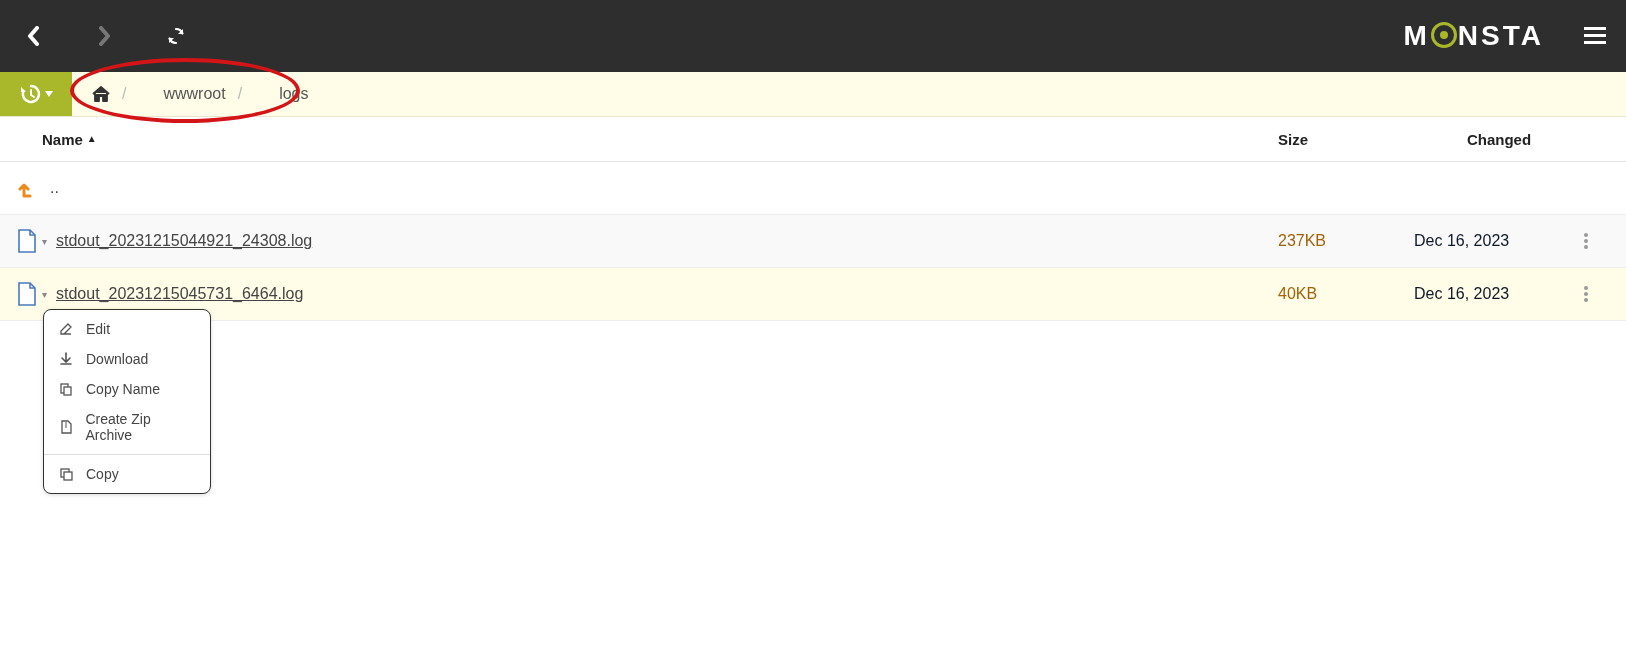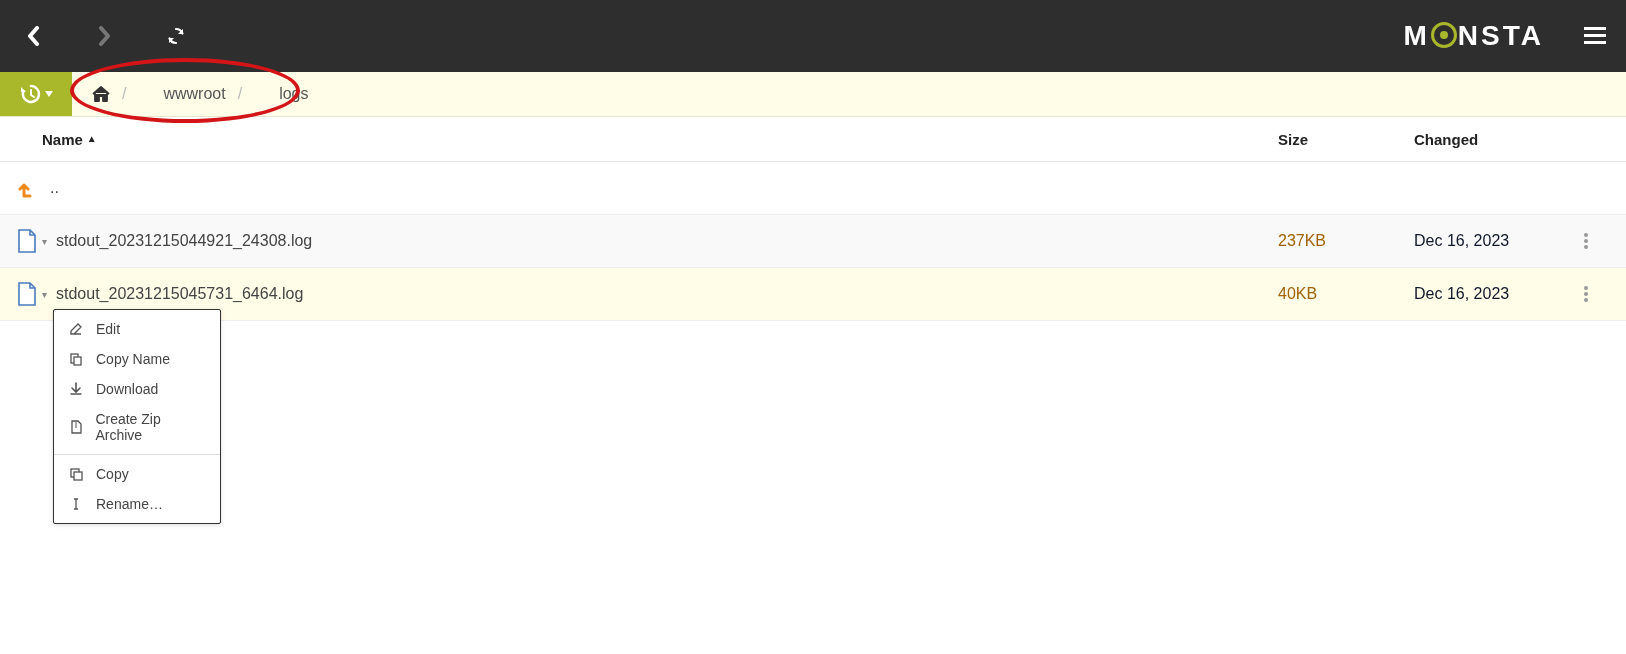--- a/index.html
+++ b/index.html
@@ -103,60 +103,59 @@
     align-items: center;
     height: 45px;
     border-bottom: 1px solid #e5e5e5;
     font-weight: 700;
     color: #222;
     padding: 0 12px 0 42px;
     font-size: 15px;
   }
   .col-name { flex: 1; display:flex; align-items:center; gap:4px; cursor:pointer; }
   .col-size { width: 136px; text-align:left; cursor:pointer;margin-left:42px; }
-  .col-changed { width: 170px; text-align:left; cursor:pointer; }
+  .col-changed { width: 170px; text-align:center; cursor:pointer; }
   .col-menu { width: 30px; }
 
   .sort-caret { font-size: 10px; position: relative; top:-1px; }
 
   .trow {
     display: flex;
     align-items: center;
     height: 53px;
     padding: 0 12px 0 12px;
     border-bottom: 1px solid #eee;
     color: #444;
     font-size: 16px;
   }
   .trow.alt { background: #f9f9f9; }
   .trow.selected { background: #fffde8; }
   .icon-cell { width: 30px; display:flex; justify-content:center; }
   .caret-cell { width: 12px; color:#888; font-size:10px; cursor:pointer; }
-  .name-cell { flex: 1; padding-left: 2px; cursor:pointer; }
+  .name-cell { flex: 1; padding-left: 2px; cursor:pointer;text-decoration:underline; }
   .size-cell { width: 136px; color:#a16207; }
   .changed-cell { width: 170px; color:#0f172a; }
   .menu-cell { width: 30px; color:#999; cursor:pointer; text-align:center; }
 
   .up-row { height: 53px; display:flex; align-items:center; padding-left:18px; color:#444; font-size:16px; border-bottom:1px solid #eee; cursor:pointer; }
   .up-row .dots { margin-left: 16px; color:#444; }
 
   
   .ctx-menu {
     position: absolute;
     left: 43px;
     top: 309px;
     width: 168px;
     background: #fff;
     border: 1px solid #333;
-    border-radius: 2px;
+    border-radius: 8px;
     box-shadow: 0 1px 4px rgba(0,0,0,0.15);
     padding: 4px 0;
     font-size: 14px;
     color: #444;
-    margin-left: 10px;
   }
   .ctx-item {
     display: flex;
     align-items: center;
     gap: 12px;
     padding: 7px 14px;
     cursor: pointer;
   }
   .ctx-sep { height:1px; background:#ddd; margin:4px 0; }
   .ctx-icon { width:16px; display:flex; justify-content:center; color:#555; }
@@ -293,54 +292,46 @@
     <span class="ctx-icon">
       <svg width="14" height="14" viewBox="0 0 14 14">
           <path d="M2 12 H12 M2 12 V9 L9 2 L12 5 L5 12 H2 Z" fill="none" stroke="#555" stroke-width="1.3"></path>
         </svg>
     </span>
     <span>Edit</span>
   </div>
   <div class="ctx-item">
     <span class="ctx-icon">
       <svg width="14" height="14" viewBox="0 0 14 14">
+          <path d="M7 1 V9 M3 6 L7 10 L11 6 M2 12 H12" fill="none" stroke="#555" stroke-width="1.6" stroke-linecap="round"></path>
+        </svg>
+    </span>
+    <span>Download</span>
+  </div>
+  <div class="ctx-item">
+    <span class="ctx-icon">
+      <svg width="14" height="14" viewBox="0 0 14 14">
           <rect x="2" y="2" width="7" height="9" fill="none" stroke="#555" stroke-width="1.3"></rect>
           <rect x="5" y="5" width="7" height="8" fill="#fff" stroke="#555" stroke-width="1.3"></rect>
         </svg>
     </span>
     <span>Copy Name</span>
   </div>
   <div class="ctx-item">
     <span class="ctx-icon">
       <svg width="14" height="14" viewBox="0 0 14 14">
-          <path d="M7 1 V9 M3 6 L7 10 L11 6 M2 12 H12" fill="none" stroke="#555" stroke-width="1.6" stroke-linecap="round"></path>
-        </svg>
-    </span>
-    <span>Download</span>
-  </div>
-  <div class="ctx-item">
-    <span class="ctx-icon">
-      <svg width="14" height="14" viewBox="0 0 14 14">
           <path d="M3 1 H9 L12 4 V13 H3 Z" fill="none" stroke="#555" stroke-width="1.3"></path>
           <path d="M6 3 H8 M6 5 H8 M6 7 H8" stroke="#555" stroke-width="1"></path>
         </svg>
     </span>
     <span>Create Zip Archive</span>
   </div>
   <div class="ctx-sep"></div>
   <div class="ctx-item">
     <span class="ctx-icon">
       <svg width="14" height="14" viewBox="0 0 14 14">
           <rect x="2" y="2" width="8" height="8" fill="none" stroke="#555" stroke-width="1.3"></rect>
           <rect x="5" y="5" width="8" height="8" fill="#fff" stroke="#555" stroke-width="1.3"></rect>
         </svg>
     </span>
     <span>Copy</span>
   </div>
-  <div class="ctx-item">
-    <span class="ctx-icon">
-      <svg width="14" height="14" viewBox="0 0 14 14">
-          <path d="M5 2 H9 M7 2 V12 M5 12 H9" stroke="#555" stroke-width="1.3" fill="none"></path>
-        </svg>
-    </span>
-    <span>Rename…</span>
-  </div>
 </div>
 
 </body></html>

